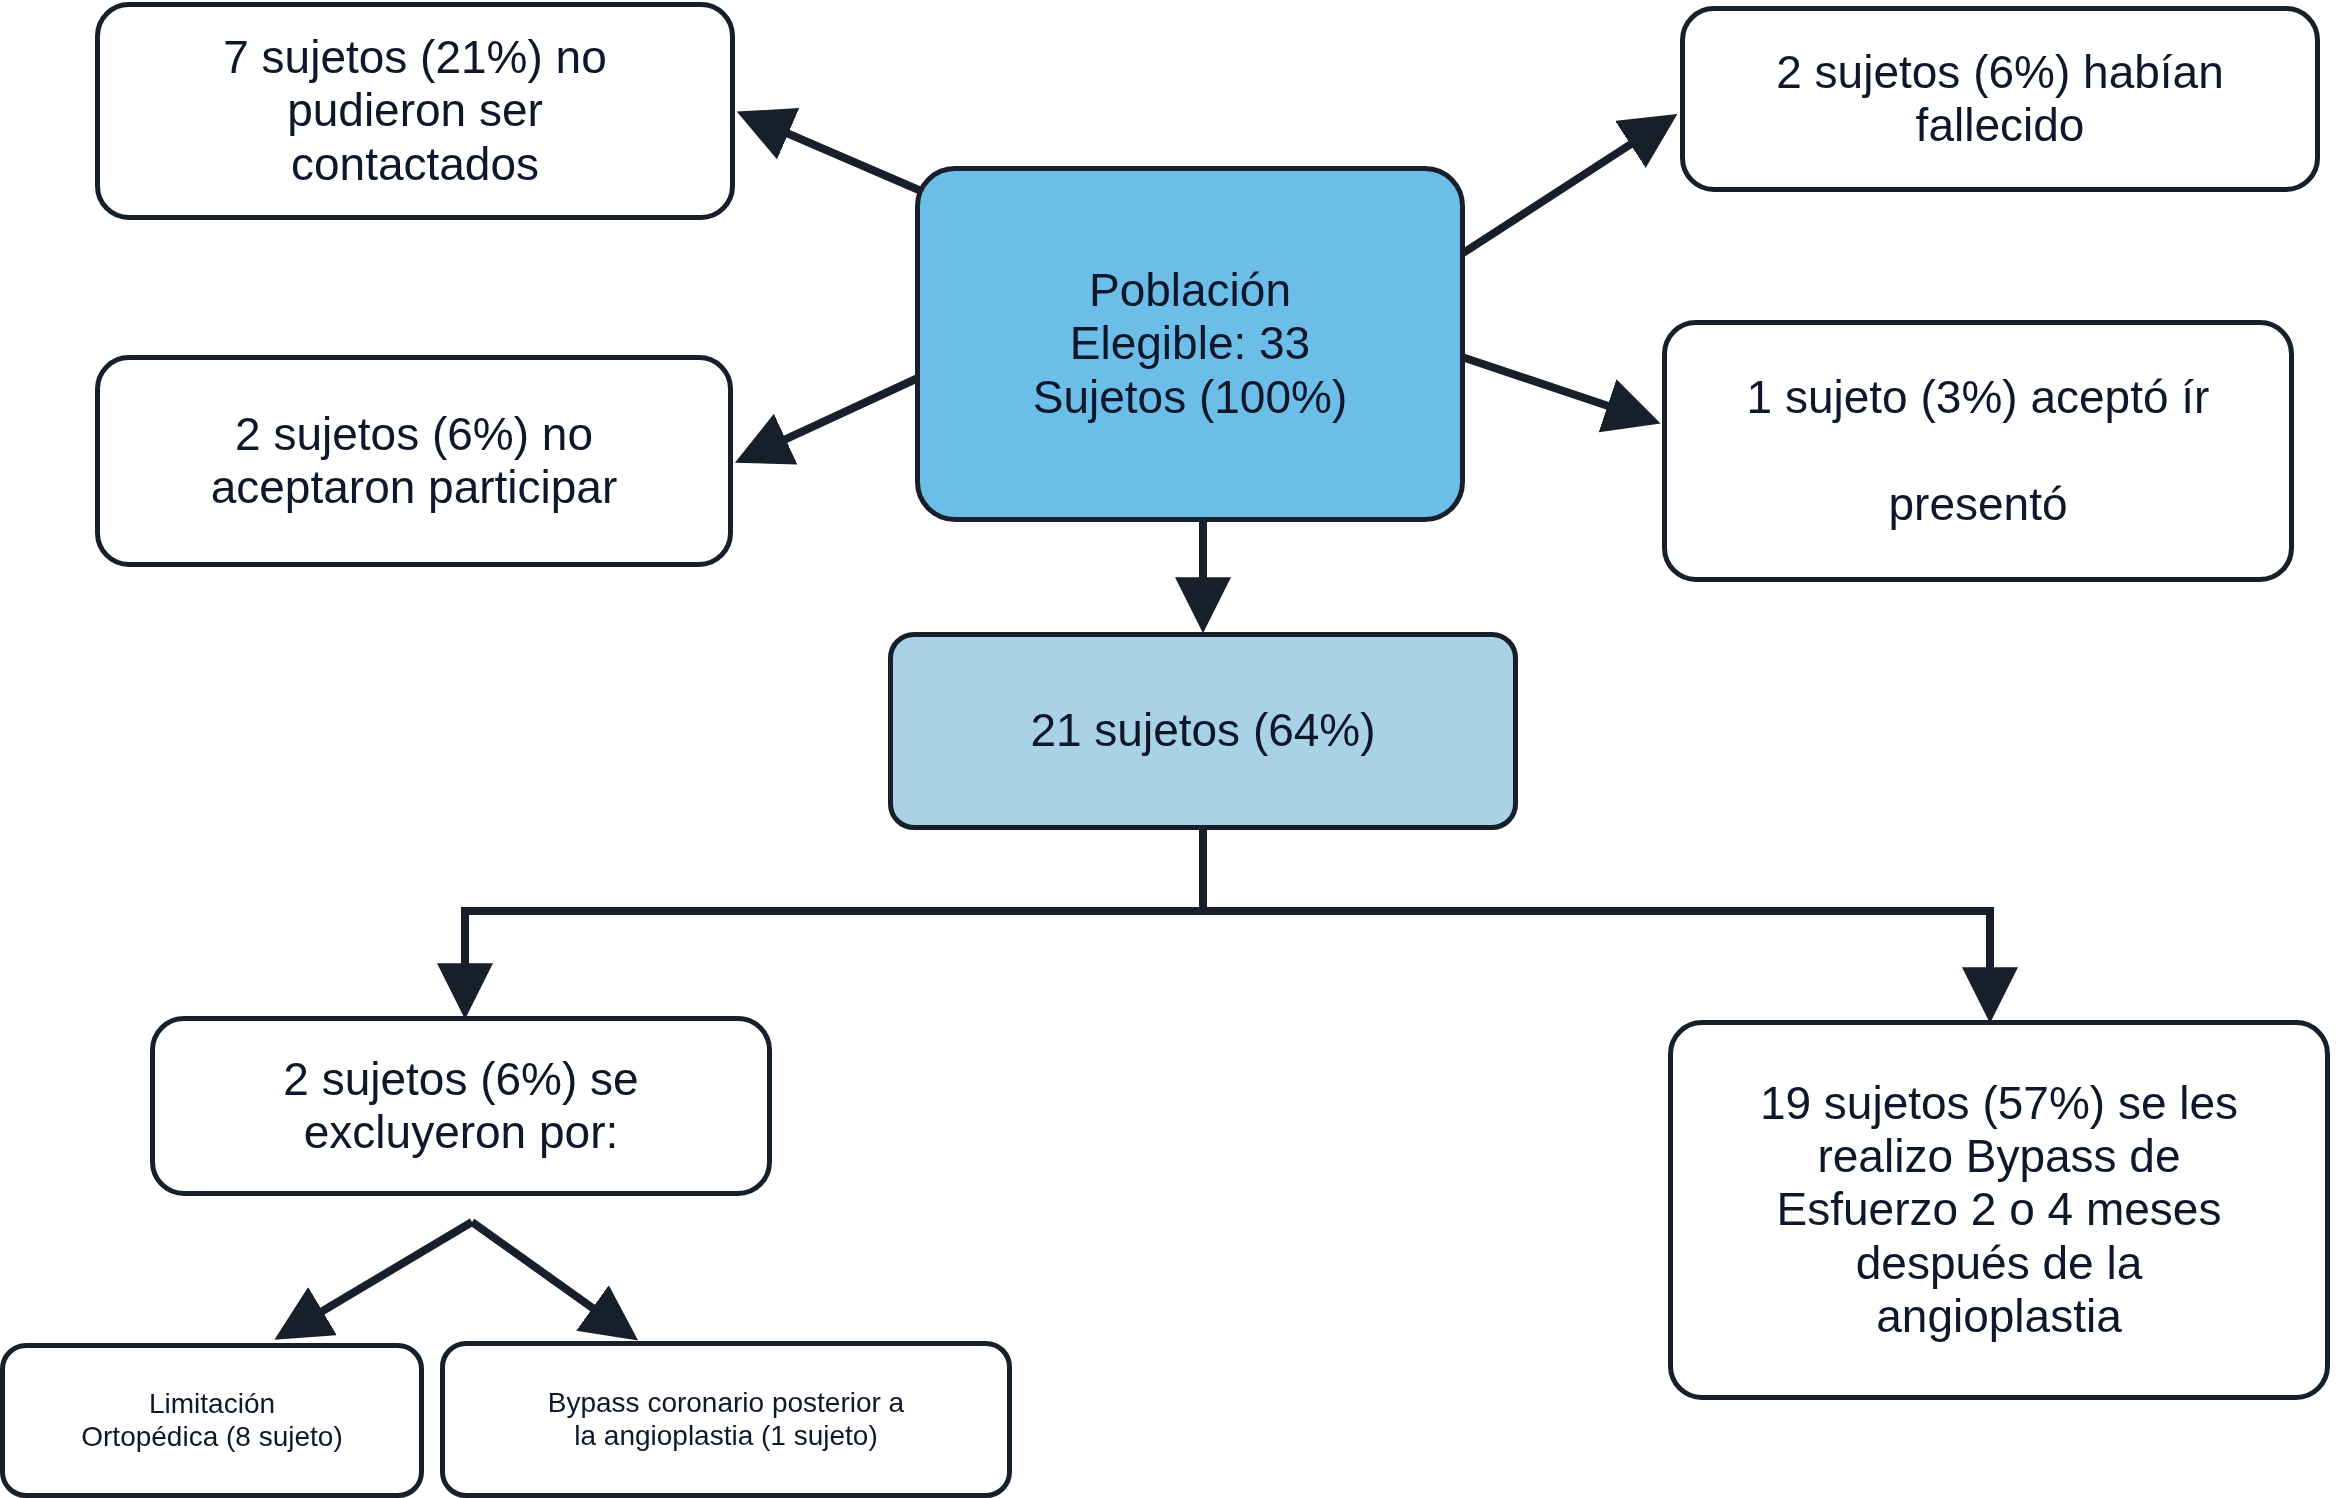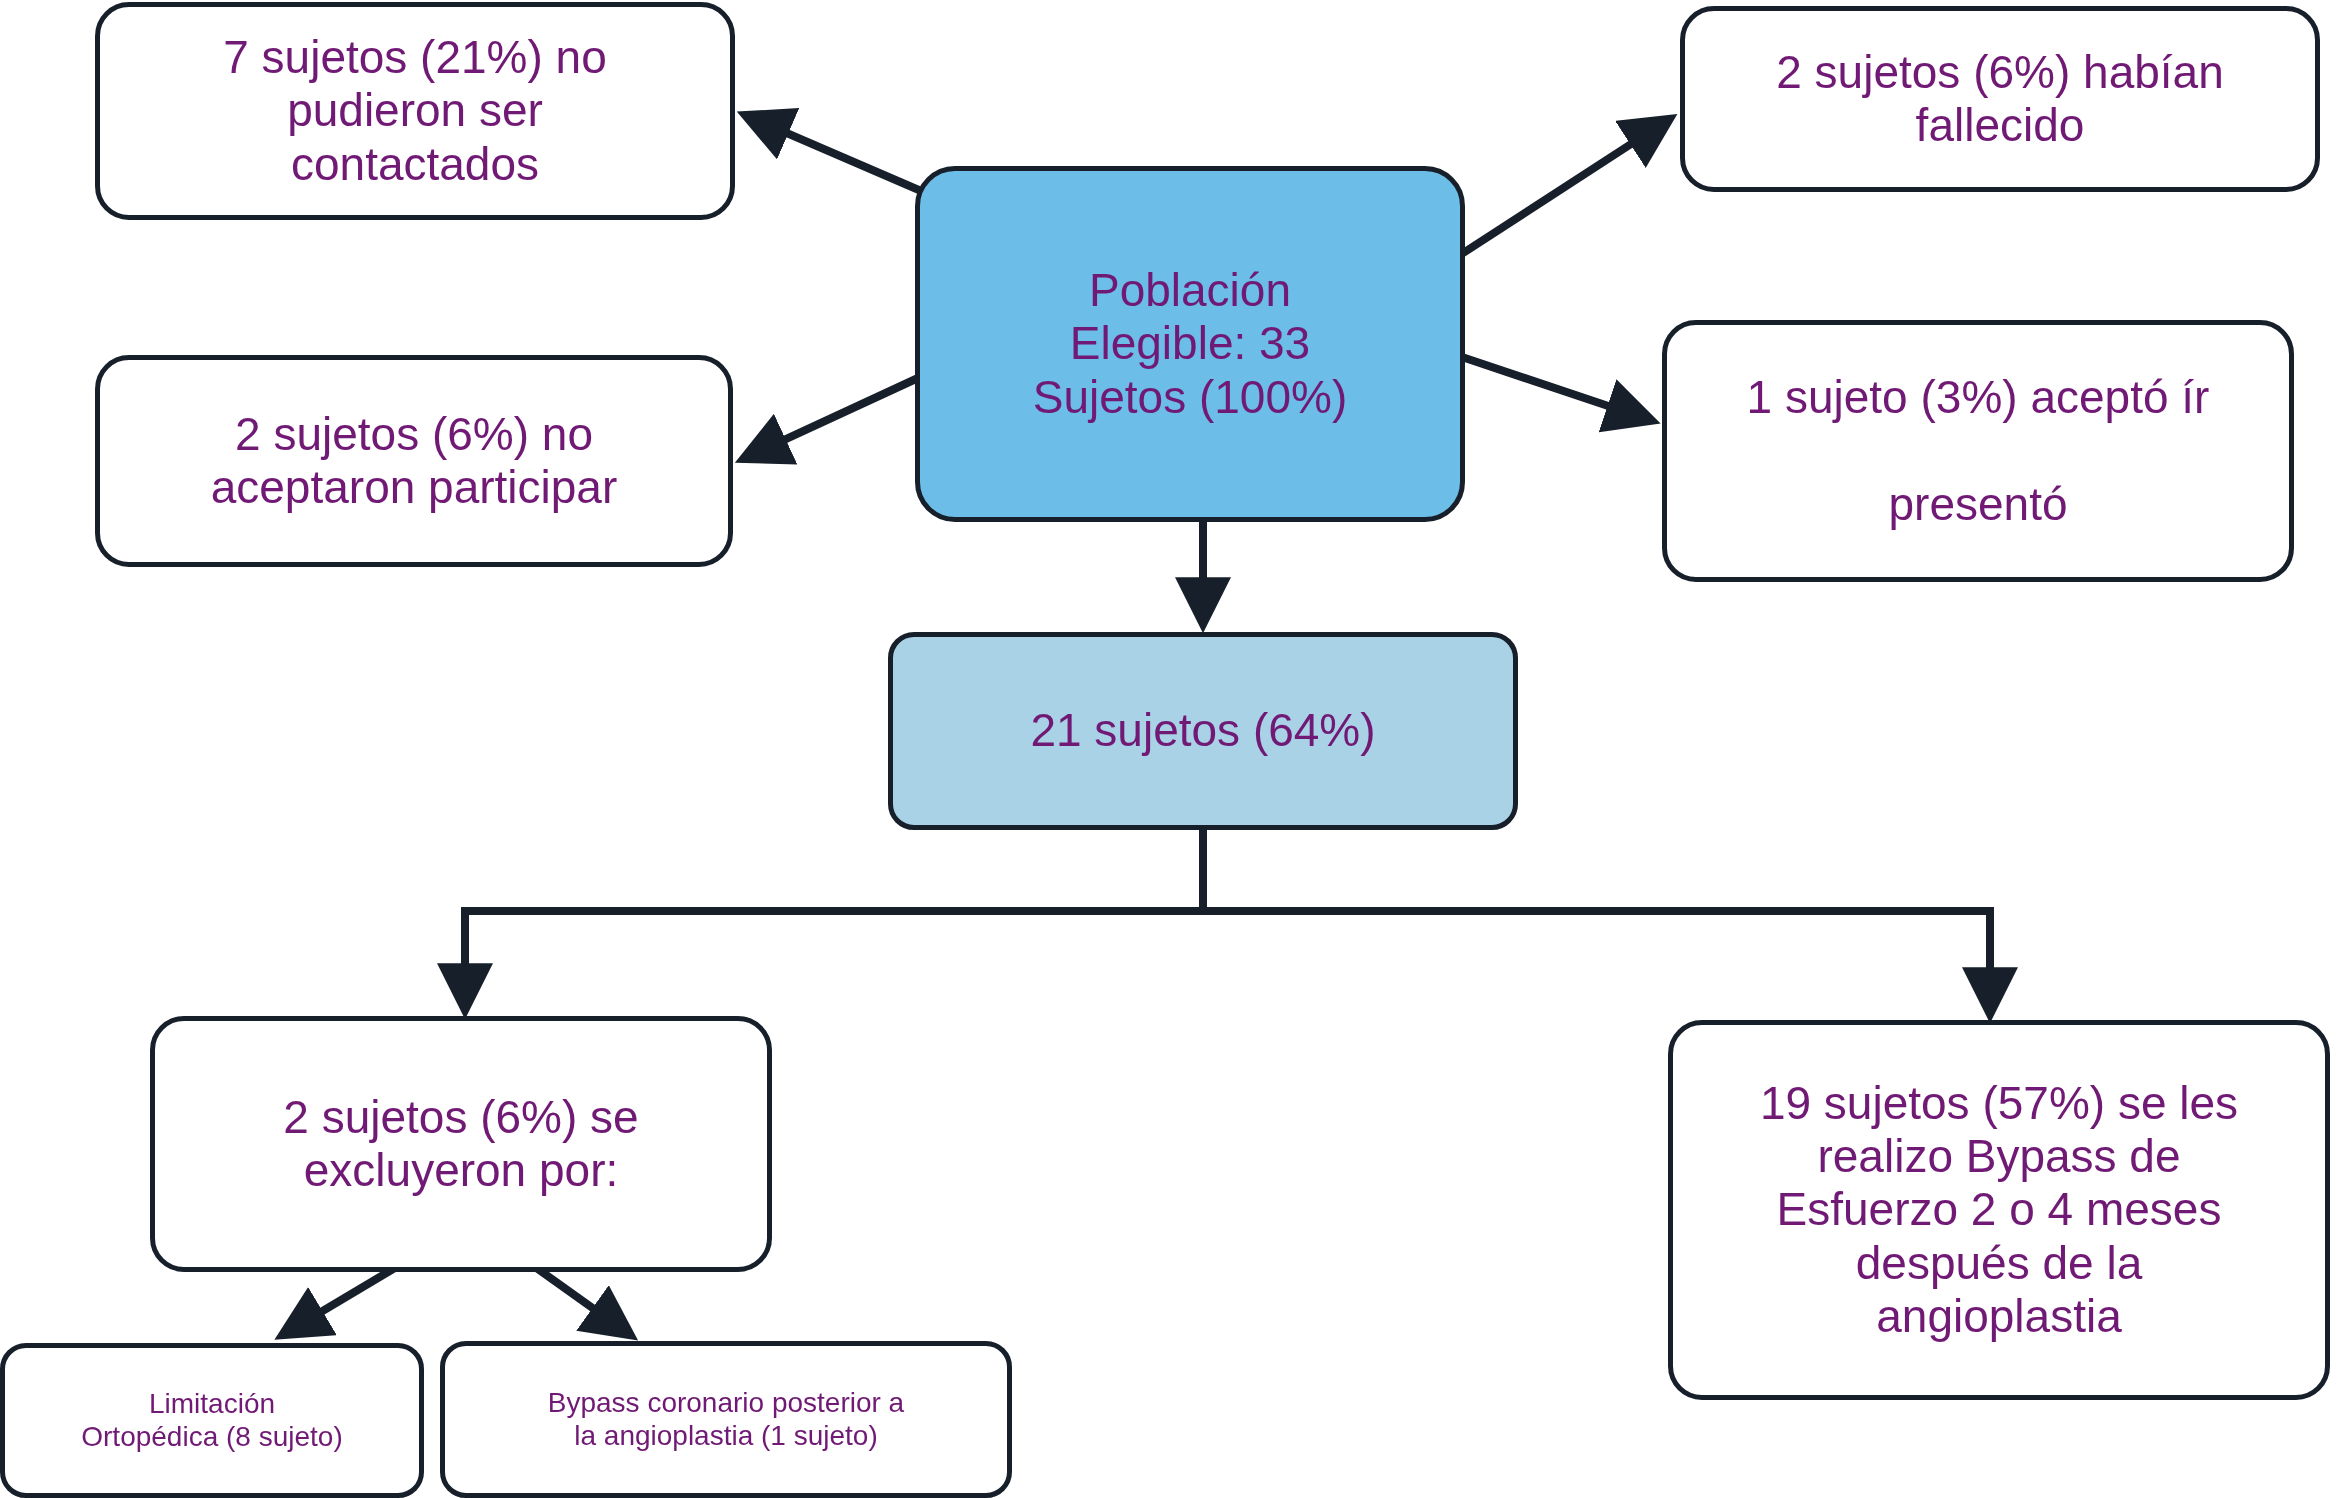--- a/index.html
+++ b/index.html
@@ -26,42 +26,42 @@
   .node {
     position: absolute;
     box-sizing: border-box;
     border: 5px solid #17202a;
     border-radius: 34px;
     background: #ffffff;
     display: flex;
     align-items: center;
     justify-content: center;
     text-align: center;
-    color: #701a75;
+    color: #0f172a;
     line-height: 1.16;
     padding: 20px 18px;
     z-index: 2;
   }
   .node .txt {
     display: block;
     width: 100%;
   }
   .n-big      { font-size: 46px; }
   .n-small    { font-size: 28px; }
 
   
   #node-no-contact   { left: 95px;   top: 2px;    width: 640px;  height: 218px; }
   #node-no-accept    { left: 95px;   top: 355px;  width: 638px;  height: 212px; }
   #node-eligible     { left: 915px;  top: 166px;  width: 550px;  height: 356px;
                        background: #6CBDE8; border-radius: 40px; }
   #node-deceased     { left: 1680px; top: 6px;    width: 640px;  height: 186px; }
   #node-noshow       { left: 1662px; top: 320px;  width: 632px;  height: 262px; }
   #node-cited        { left: 888px;  top: 632px;  width: 630px;  height: 198px;
                        background: #AAD2E6; border-radius: 26px; }
-  #node-excluded     { left: 150px;  top: 1016px; width: 622px;  height: 256px; }
+  #node-excluded     { left: 150px;  top: 1016px; width: 622px;  height: 180px; }
   #node-stress-test  { left: 1668px; top: 1020px; width: 662px;  height: 380px; }
   #node-ortho        { left: 0px;    top: 1343px; width: 424px;  height: 155px;
                        border-radius: 26px; }
   #node-bypass       { left: 440px;  top: 1341px; width: 572px;  height: 157px;
                        border-radius: 26px; }
 </style>
 </head>
 <body>
 
 <div id="stage">

